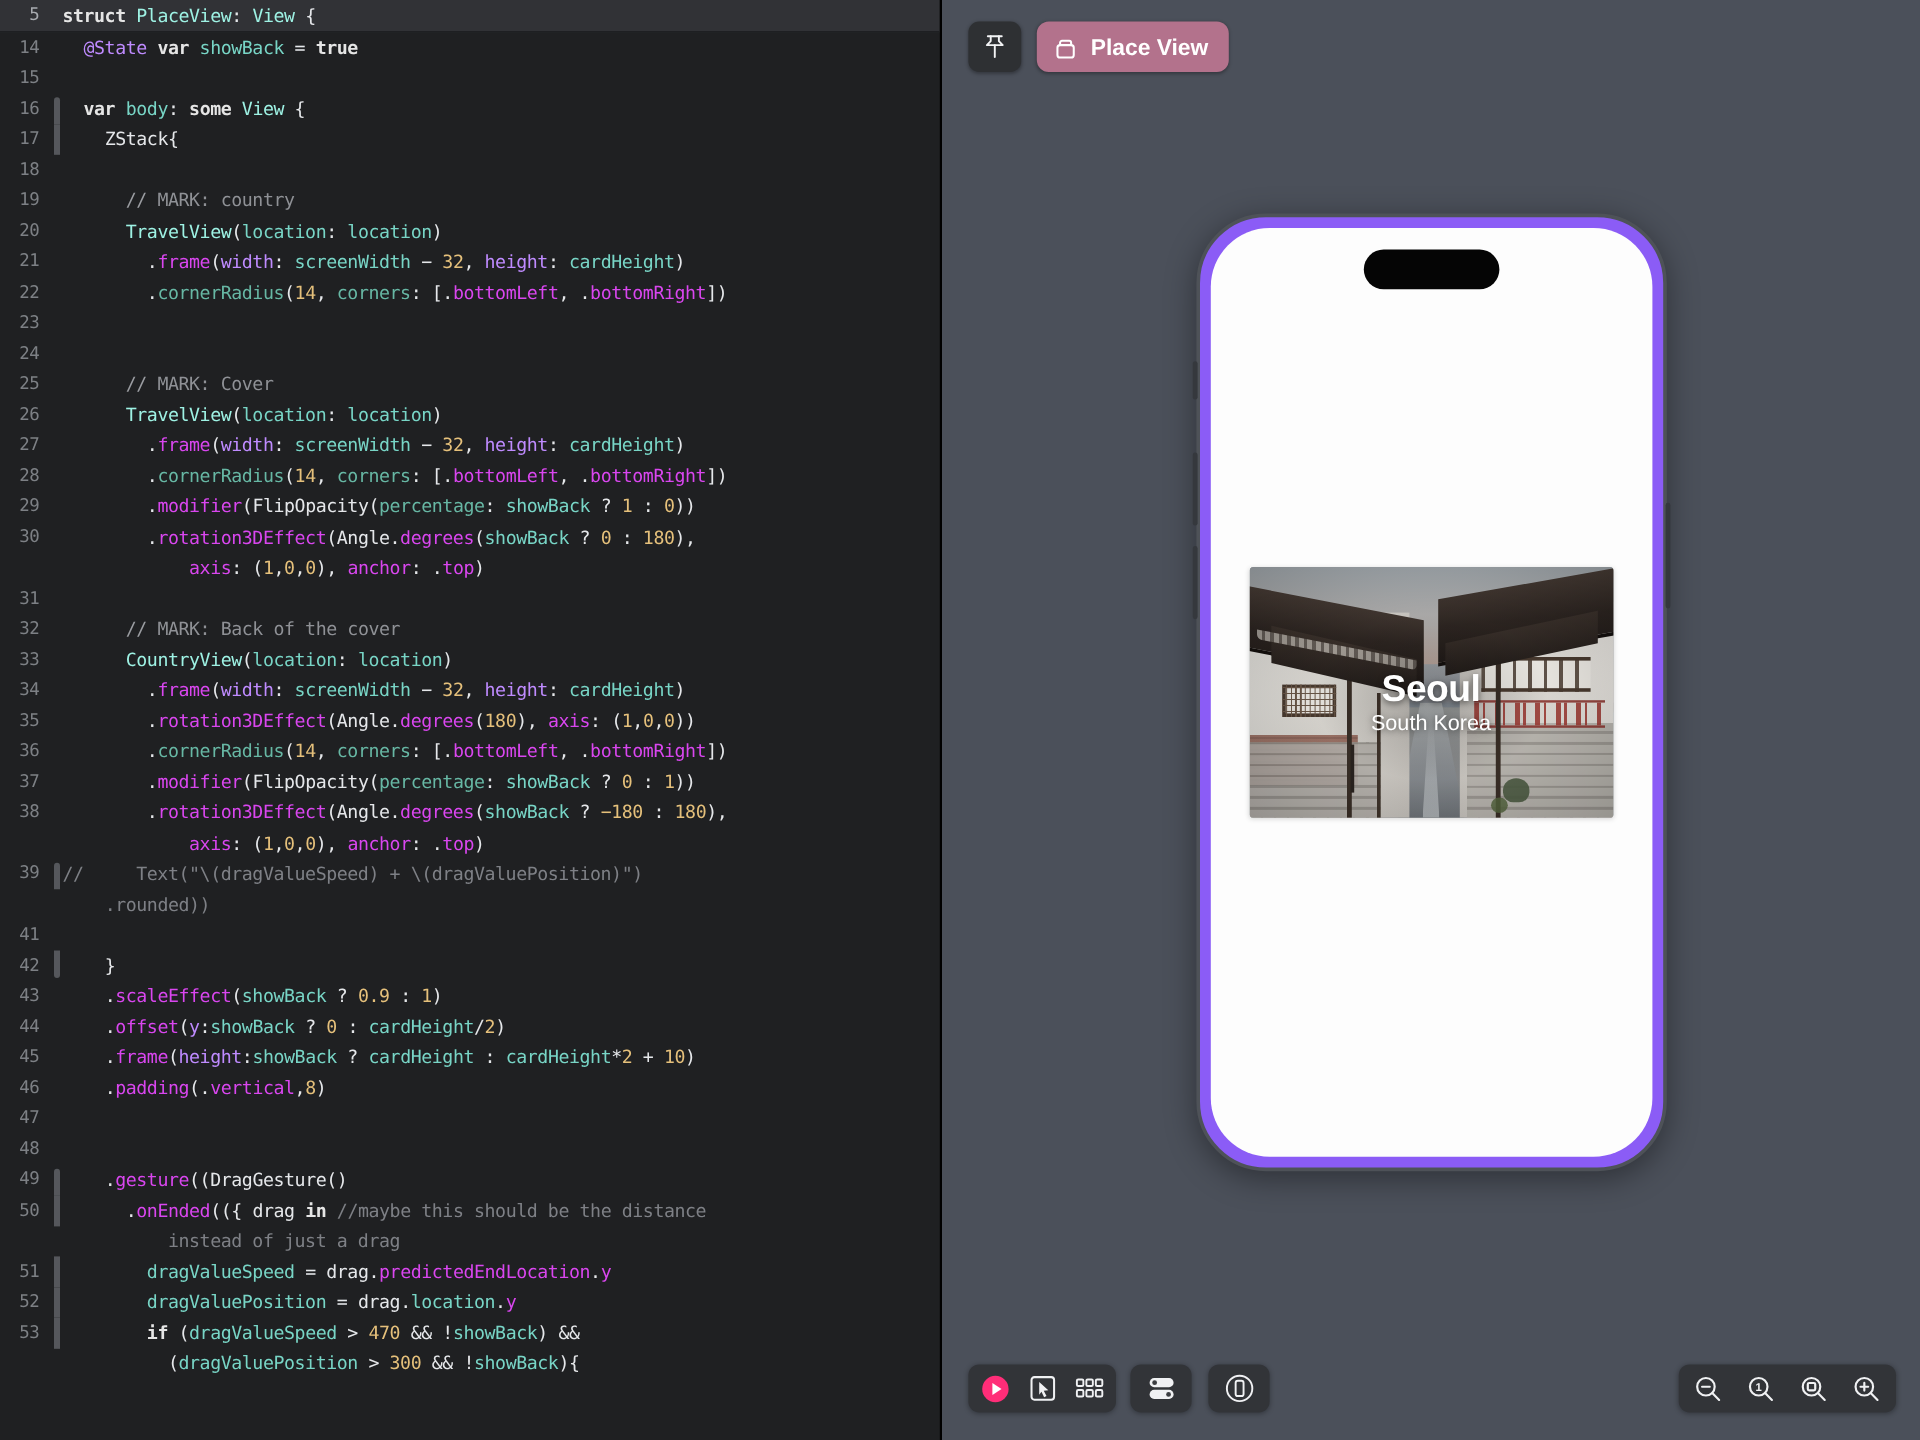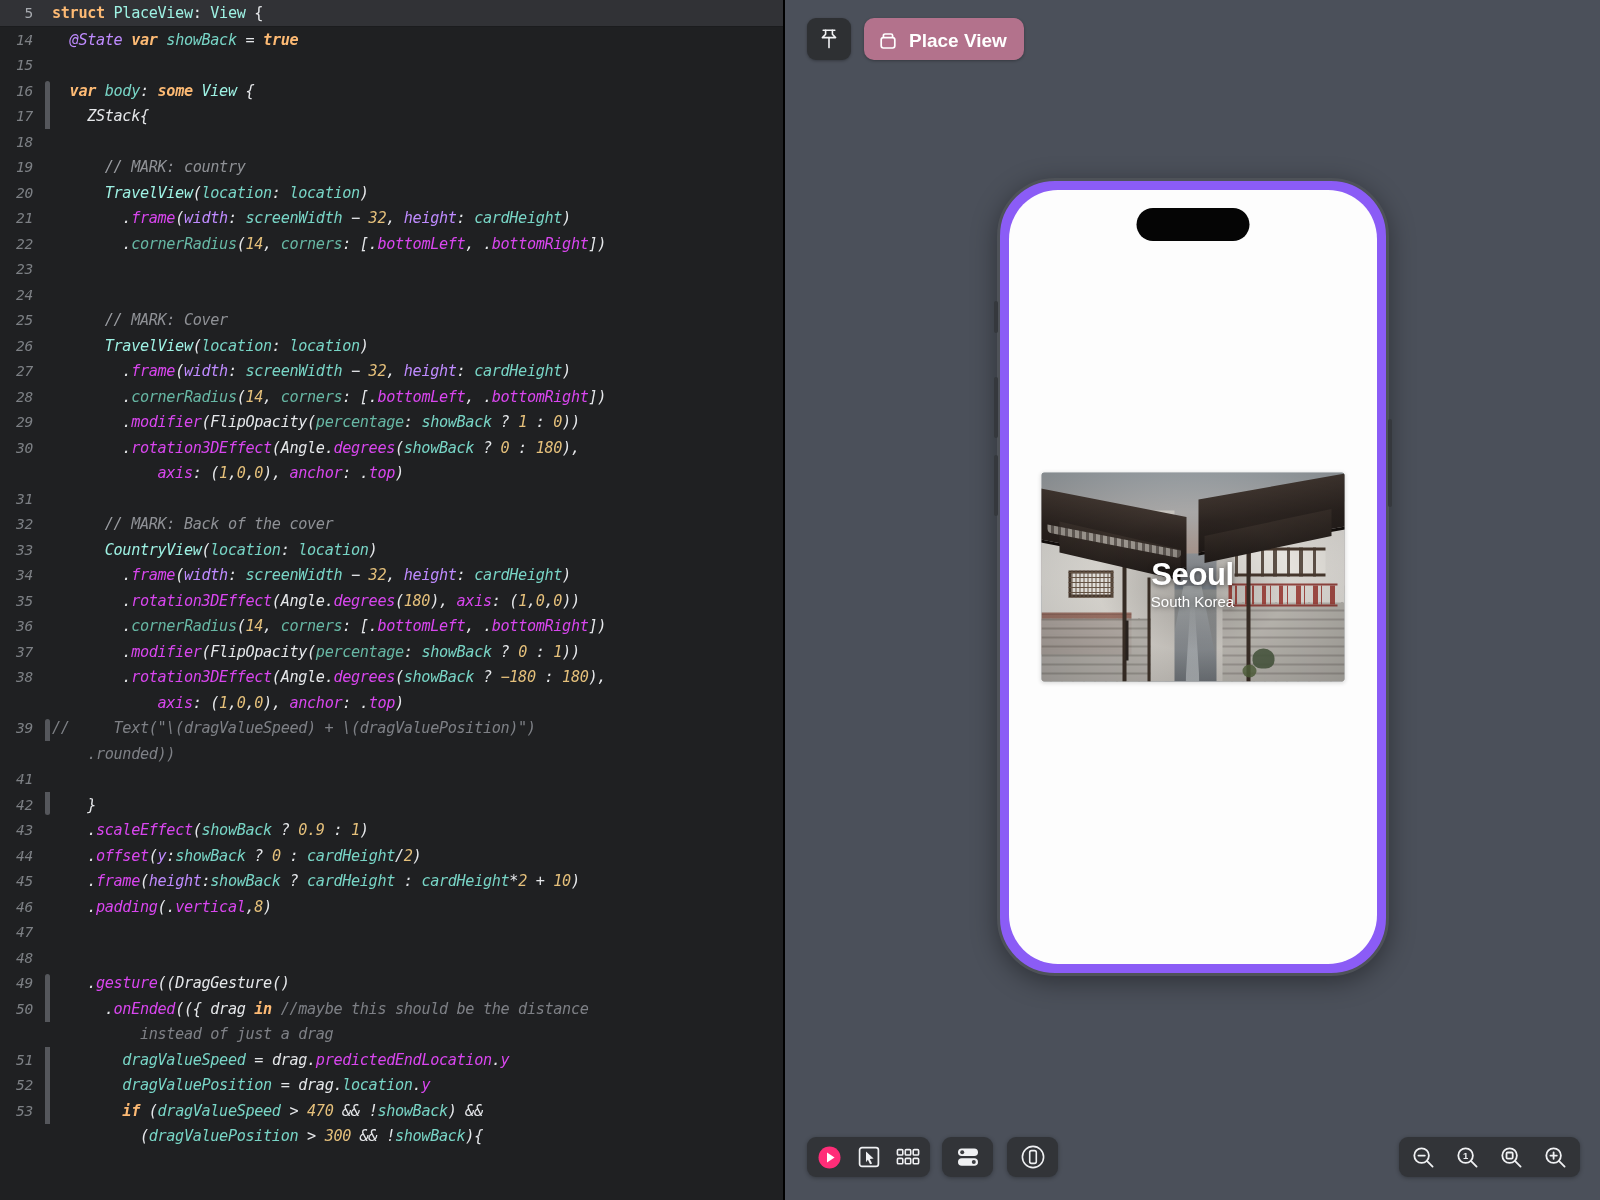--- a/index.html
+++ b/index.html
@@ -18,21 +18,21 @@
     overflow:hidden;
   }
   .sticky-line {
     position:absolute; top:0; left:0; right:0; height:27px;
     background:#313236;
     border-bottom:1px solid #1b1c1e;
     z-index:6;
     display:flex; align-items:center;
   }
   .code-scroll {
-    position:absolute; top:27px; left:0; right:0; bottom:0;font-style:italic;
+    position:absolute; top:27px; left:0; right:0; bottom:0;
   }
   .row {
     position:relative;
     height:25.5px;
     display:flex; align-items:center;
     white-space:pre;
   }
   .gut {
     width:42px; min-width:42px; text-align:right;
     padding-right:9px;
@@ -54,21 +54,21 @@
   .fold.cap-bot::before { border-radius:0 0 3px 3px; height:calc(100% - 3px); }
   .code {
     font-family:"DejaVu Sans Mono", monospace;
     font-size:15.2px; letter-spacing:-0.35px;
     color:#d8dade;
   }
   .sticky-line .code { font-size:15.2px; }
   .cmt-mark  { color:#8f9196; }
   .cmt       { color:#7e8086; }
   .cmt-slash { color:#9b9da2; }
-  .kw   { color:#fdba74; font-weight:bold; }
+  .kw   { color:#e5e5e5; font-weight:bold; }
   .type { color:#9ef2e4; }
   .prop { color:#78d5c6; }
   .fn   { color:#67b7a4; }
   .mod  { color:#d946ef; }
   .num  { color:#e5c07b; }
   .plain{ color:#e5e7ea; }
   .attr { color:#bf8bff; }
 
   
   #divider {
@@ -299,21 +299,21 @@
     position:absolute; left:0; right:0; top:41%;
     text-align:center;
     text-shadow:0 1px 5px rgba(0,0,0,.55);
   }
   #card-text .city {
     color:#fff; font-size:31px; font-weight:bold;
     font-family:"Liberation Sans", sans-serif;
     letter-spacing:-0.4px; line-height:1.05;
   }
   #card-text .country {
-    color:#fff; font-size:15px;
+    color:#fff; font-size:18px;
     font-family:"Liberation Sans", sans-serif;
     margin-top:2px;
   }
 
   
   .tb {
     position:absolute; bottom:23px;
     height:40px; border-radius:9px;
     background:#323438;
     display:flex; align-items:center;

